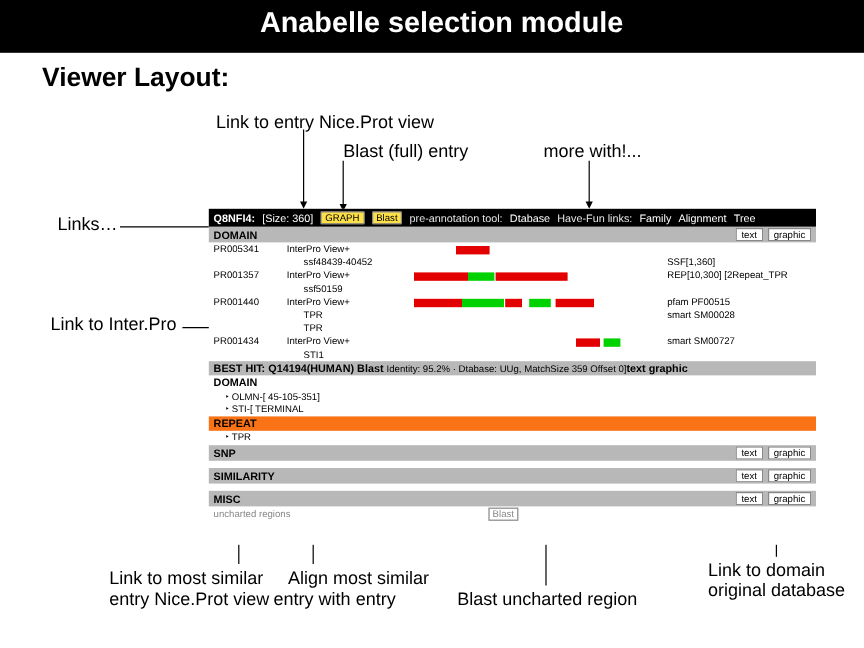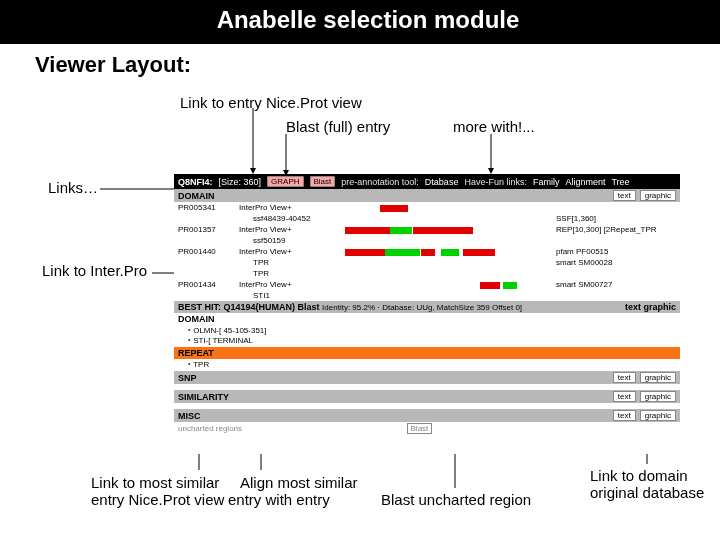--- a/index.html
+++ b/index.html
@@ -3,39 +3,39 @@
 <meta charset="utf-8">
 <style>
   html,body{margin:0;padding:0;width:720px;height:540px;background:#fff;font-family:Arial,Helvetica,sans-serif;color:#000;overflow:hidden}
   .title-bar{background:#000;color:#fff;font-size:24px;font-weight:bold;padding:6px 0 10px 16px;text-align:center}
   .stage{position:relative;width:720px;height:498px}
   .sub-heading{position:absolute;left:35px;top:8px;font-size:22px;font-weight:bold}
   .ann{position:absolute;font-size:15px;color:#000;white-space:nowrap}
   .viewer{position:absolute;left:174px;top:130px;width:506px;height:280px;background:#fff;font-family:Verdana,Geneva,sans-serif}
   .hdr{background:#000;color:#fff;font-size:9px;padding:2px 4px;display:flex;align-items:flex-end;gap:6px}
   .hdr .sep{opacity:.9}
-  .hdr .btn{background:#fca5a5;color:#000;border:1px solid #888;font-size:8px;padding:0 3px;border-radius:1px}
+  .hdr .btn{background:#fde047;color:#000;border:1px solid #888;font-size:8px;padding:0 3px;border-radius:1px}
   .hdr .k{font-weight:bold}
   .sect{background:#b8b8b8;color:#000;font-size:9px;font-weight:bold;padding:1px 4px;display:flex;align-items:center;justify-content:space-between}
   .sect .btns{display:flex;gap:4px;align-items:center}
   .sect .sbtn{background:#fff;border:1px solid #888;font-size:8px;padding:0 4px;font-weight:normal}
   .row{display:flex;align-items:flex-end;font-size:8px;color:#000;padding:1px 4px;gap:6px}
   .row .code{flex:0 0 55px;color:#000}
   .row .lnk{color:#000;cursor:pointer}
   .row .links{flex:0 0 90px;display:flex;gap:4px}
   .row .track{flex:1 1 auto;position:relative;height:7px}
   .row .spacer{flex:0 0 55px}
   .row .rlabel{flex:0 0 120px;text-align:left;font-size:8px;white-space:nowrap}
   .seg{position:absolute;top:0;height:7px}
   .red{background:#e30000}
   .green{background:#00d200}
   .sub{font-size:8px;padding-left:14px;color:#000}
   .bullets{padding:1px 4px 1px 14px;font-size:8px;color:#000;line-height:1.25}
   .bullets div::before{content:"\2023\00a0";color:#000}
-  .best{background:#b8b8b8;color:#000;font-size:9px;font-weight:bold;padding:1px 4px;display:flex;align-items:center;justify-content:space-between}
+  .best{background:#b8b8b8;color:#000;font-size:9px;font-weight:bold;padding:1px 4px;display:flex;align-items:center;}
   .best .meta{font-size:8px;font-weight:normal}
   .foot{font-size:8px;color:#888;padding:2px 4px}
   svg.arrow{position:absolute;overflow:visible}
 </style>
 </head>
 <body>
 
 <div class="title-bar">Anabelle selection module</div>
 
 <div class="stage">

